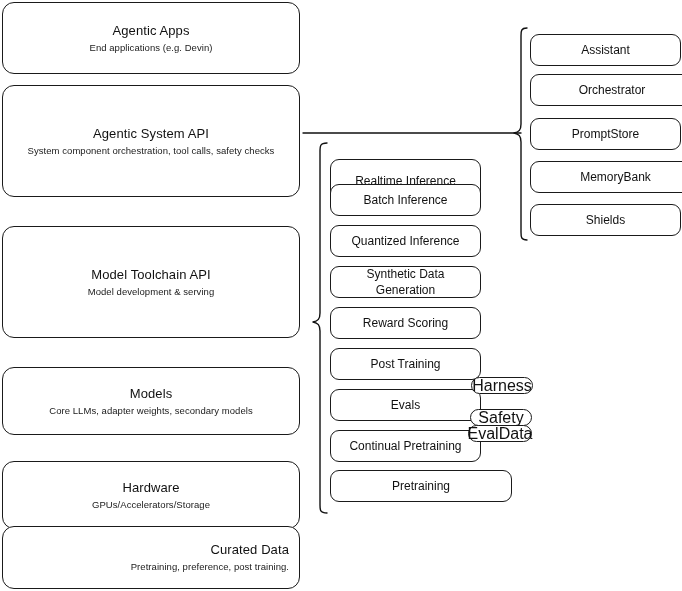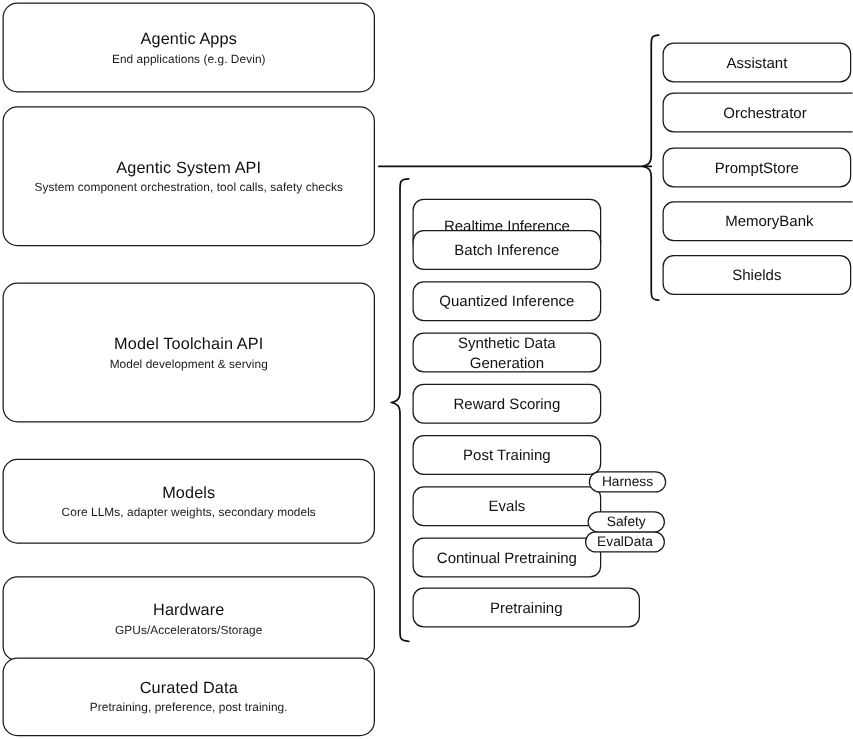--- a/index.html
+++ b/index.html
@@ -62,21 +62,21 @@
     padding: 0 6px;
   }
 
   
   .pill {
     position: absolute;
     box-sizing: border-box;
     border: 1.3px solid #1a1a1a;
     background: #ffffff;
     border-radius: 999px;
-    font-size: 11px;
+    font-size: 16px;
     line-height: 14px;
     display: flex;
     align-items: center;
     justify-content: center;
     text-align: center;
     color: #111111;
     z-index: 5;
   }
 
   
@@ -120,21 +120,21 @@
   <div class="node layer" style="left:2px; top:367px; width:298px; height:68px;">
     <div class="title">Models</div>
     <div class="subtitle">Core LLMs, adapter weights, secondary models</div>
   </div>
 
   <div class="node layer" style="left:2px; top:445px; width:298px; height:68px;margin-top:16px;">
     <div class="title">Hardware</div>
     <div class="subtitle">GPUs/Accelerators/Storage</div>
   </div>
 
-  <div class="node layer" style="left:2px; top:526px; width:298px; height:63px;">
+  <div class="node layer" style="left:2px; top:526px; width:298px; height:63px;align-items:flex-end;">
     <div class="title">Curated Data</div>
     <div class="subtitle">Pretraining, preference, post training.</div>
   </div>
 
   <div class="node chip" style="left:330px; top:143px; width:151px; height:44px;margin-top:16px;">
     <span>Realtime Inference</span>
   </div>
   <div class="node chip" style="left:330px; top:184px; width:151px; height:32px;">
     <span>Batch Inference</span>
   </div>

